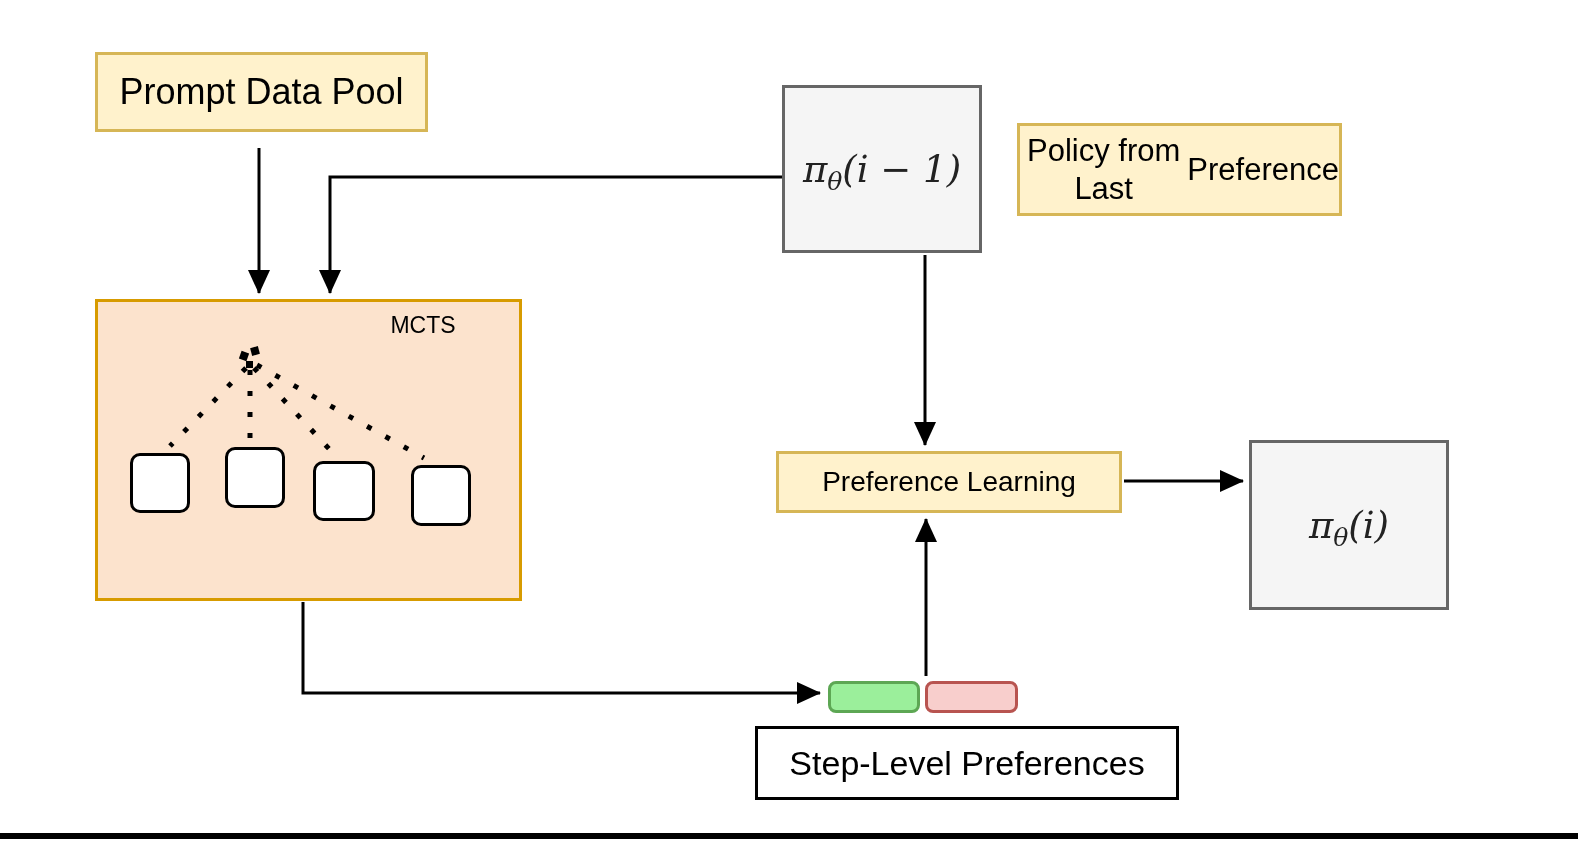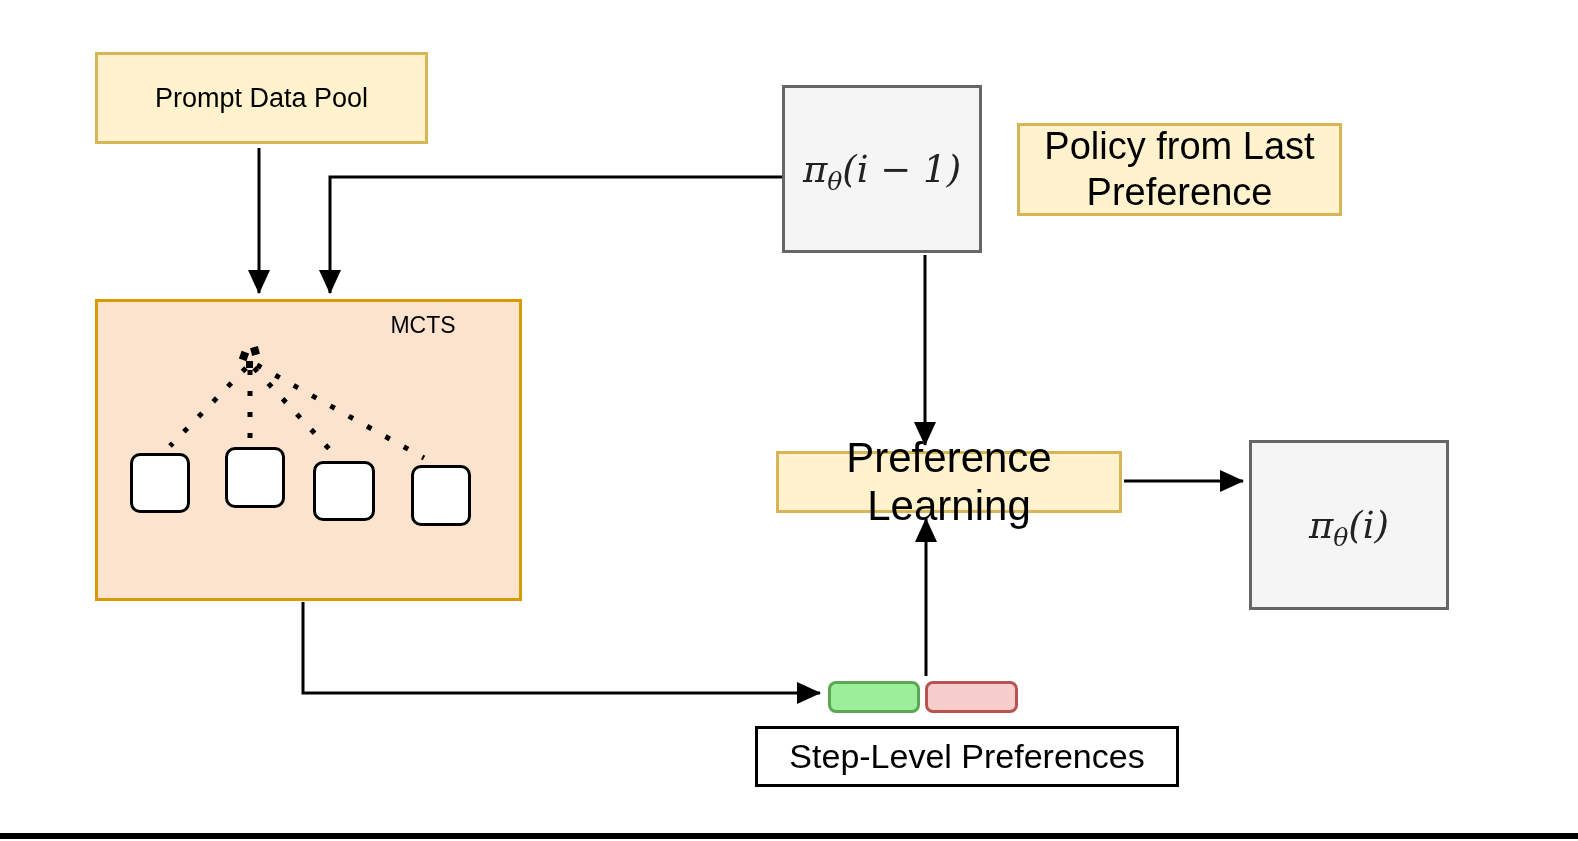--- a/index.html
+++ b/index.html
@@ -18,41 +18,41 @@
     color:#000;
   }
   .cream{
     background:var(--cream-fill);
     border:3px solid var(--cream-border);
   }
   .graybox{
     background:var(--gray-fill);
     border:3px solid var(--gray-border);
   }
-  #prompt-pool{left:95px;top:52px;width:333px;height:92px;font-size:27px;}
+  #prompt-pool{left:95px;top:52px;width:333px;height:80px;font-size:36px;}
   #policy-prev{left:782px;top:85px;width:200px;height:168px;}
-  #policy-note{left:1017px;top:123px;width:325px;height:93px;font-size:38px;line-height:1.2;flex-direction:column;}
+  #policy-note{left:1017px;top:123px;width:325px;height:93px;font-size:31px;line-height:1.2;flex-direction:row;}
   #mcts-box{
     position:absolute;left:95px;top:299px;width:427px;height:302px;
     background:var(--peach-fill);
     border:3px solid var(--peach-border);
     box-sizing:border-box;
   }
   #mcts-label{
     position:absolute;left:275px;top:10px;width:100px;
     font-size:23px;text-align:center;color:#000;
   }
   .tree-node{
     position:absolute;
     background:var(--node-fill);
     border:3px solid #000;
     border-radius:10px;
     box-sizing:border-box;
   }
-  #preference-learning{left:776px;top:451px;width:346px;height:62px;font-size:42px;}
+  #preference-learning{left:776px;top:451px;width:346px;height:62px;font-size:28px;}
   #policy-new{left:1249px;top:396px;width:200px;height:170px;margin-top:44px;}
   .math{
     font-family:"DejaVu Serif",serif;
     font-style:italic;
     font-size:37px;
     color:#222;
   }
   .math sub{
     font-size:25px;
     font-style:italic;
@@ -67,21 +67,21 @@
     left:828px;top:681px;width:92px;height:32px;
     background:var(--green-fill);
     border:3px solid var(--green-border);
   }
   #red-chip{
     left:925px;top:681px;width:93px;height:32px;
     background:var(--red-fill);
     border:3px solid var(--red-border);
   }
   #step-prefs{
-    left:755px;top:726px;width:424px;height:61px;
+    left:755px;top:726px;width:424px;height:74px;
     background:#fff;border:3px solid #000;font-size:34px;
   }
   #bottom-bar{
     position:absolute;left:0;top:833px;width:1578px;height:6px;
     background:#000;
   }
   #wire-layer{
     position:absolute;left:0;top:0;width:1578px;height:841px;
     pointer-events:none;
   }

